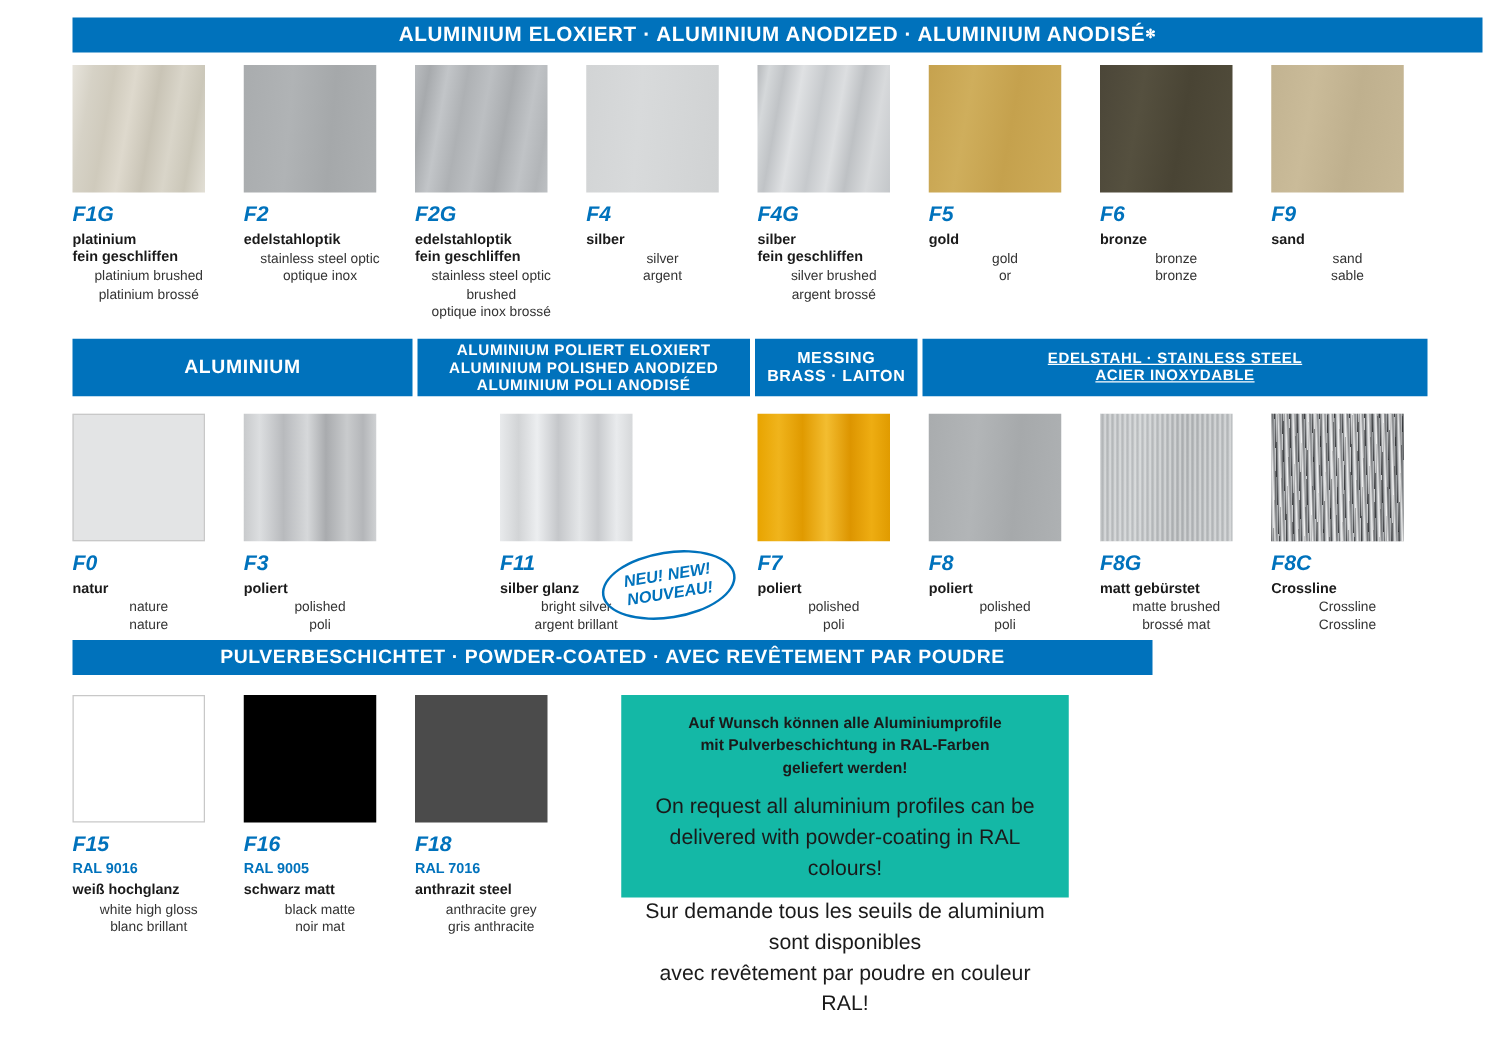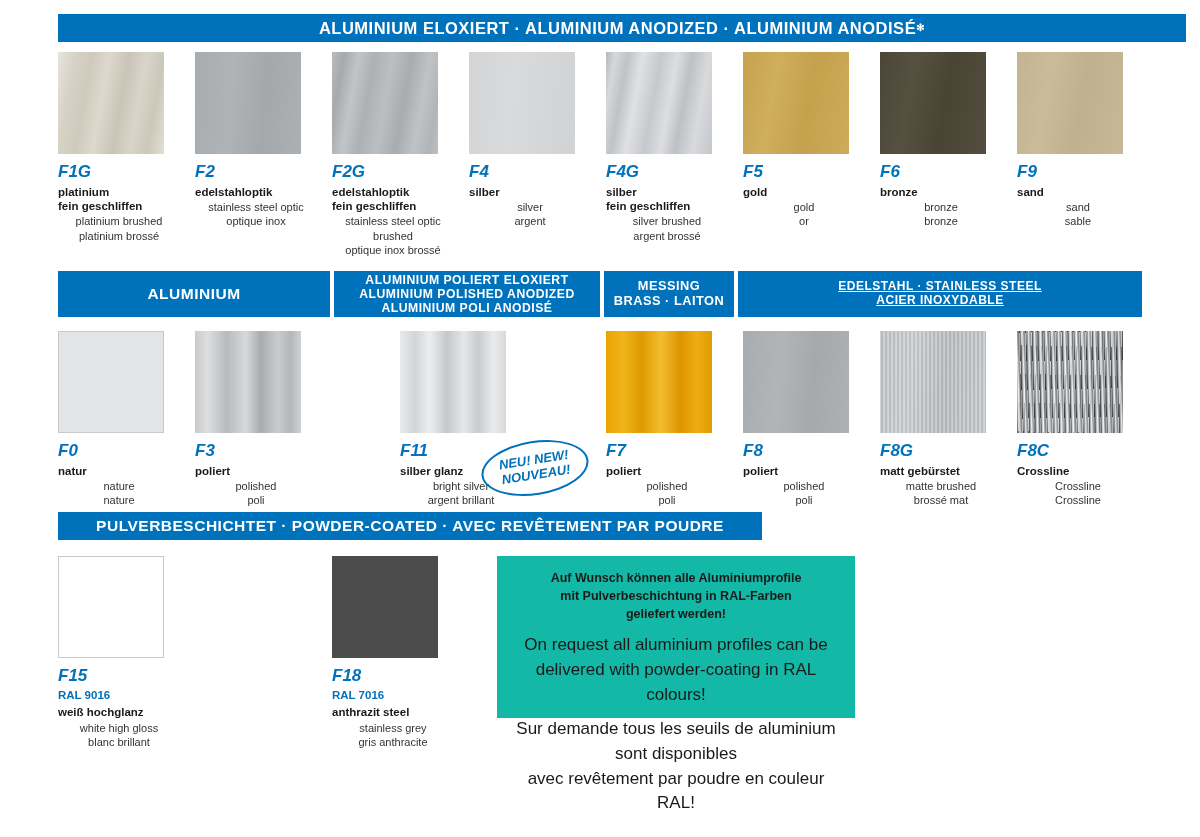--- a/index.html
+++ b/index.html
@@ -41,21 +41,21 @@
 
   .banner-row2 { position: absolute; top: 271px; height: 46px; font-size: 15.5px; }
   #banner-aluminium { left: 58px; width: 272px; }
   #banner-polished  { left: 334px; width: 266px; font-size: 12.2px; }
   #banner-brass     { left: 604px; width: 130px; font-size: 12.8px; }
   #banner-steel     { left: 738px; width: 404px; font-size: 12px; text-decoration: underline; }
 
   .banner-row3 {
     position: absolute;
     left: 58px; top: 512px;
-    width: 704px; height: 28px;
+    width: 864px; height: 28px;
     font-size: 15.5px;
   }
 
   
   .cell { position: absolute; }
   .swatch {
     width: 106px; height: 102px;
     border: 0px solid transparent;
   }
   .swatch.bordered { border: 1px solid #c8c8c8; }
@@ -346,27 +346,35 @@
 
   <div class="cell" style="left:58px; top:556px;">
     <div class="swatch f15 bordered"></div>
     <div class="code">F15</div>
     <div class="ral">RAL 9016</div>
     <div class="de">weiß hochglanz</div>
     <div class="en">white high gloss</div>
     <div class="fr">blanc brillant</div>
   </div>
 
+  <div class="cell" style="left:195px; top:556px;">
+    <div class="swatch f16"></div>
+    <div class="code">F16</div>
+    <div class="ral">RAL 9005</div>
+    <div class="de">schwarz matt</div>
+    <div class="en">black matte</div>
+    <div class="fr">noir mat</div>
+  </div>
 
   <div class="cell" style="left:332px; top:556px;">
     <div class="swatch f18"></div>
     <div class="code">F18</div>
     <div class="ral">RAL 7016</div>
     <div class="de">anthrazit steel</div>
-    <div class="en">stainless grey</div>
+    <div class="en">anthracite grey</div>
     <div class="fr">gris anthracite</div>
   </div>
 
   <div id="info-box">
     <div class="bold-line">Auf Wunsch können alle Aluminiumprofile</div>
     <div class="bold-line">mit Pulverbeschichtung in RAL-Farben</div>
     <div class="bold-line">geliefert werden!</div>
     <div class="reg-line">On request all aluminium profiles can be</div>
     <div class="reg-line" style="margin-top:0;">delivered with powder-coating in RAL colours!</div>
     <div class="reg-line">Sur demande tous les seuils de aluminium sont disponibles</div>

